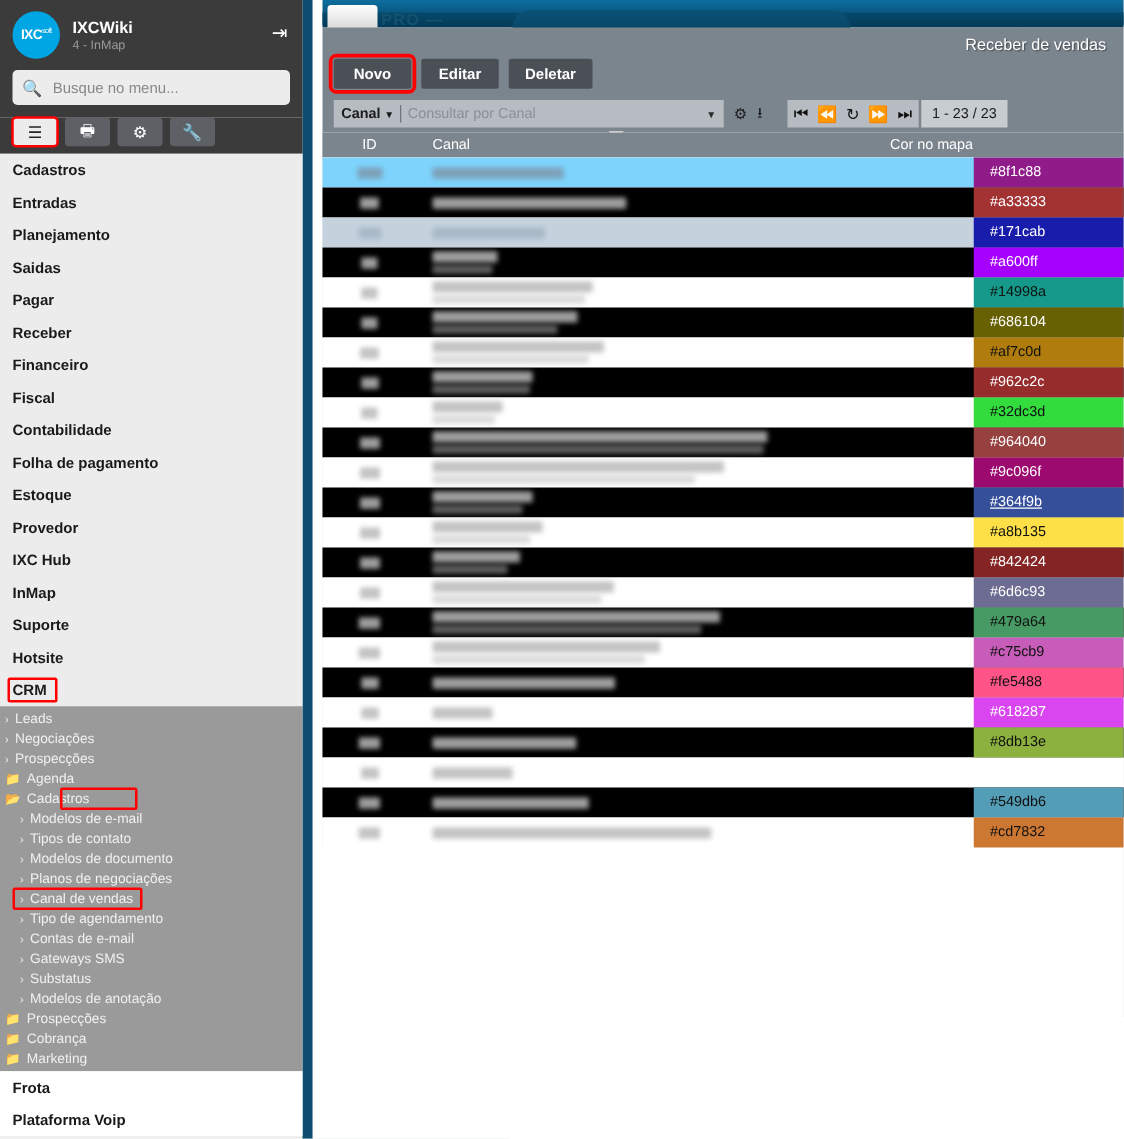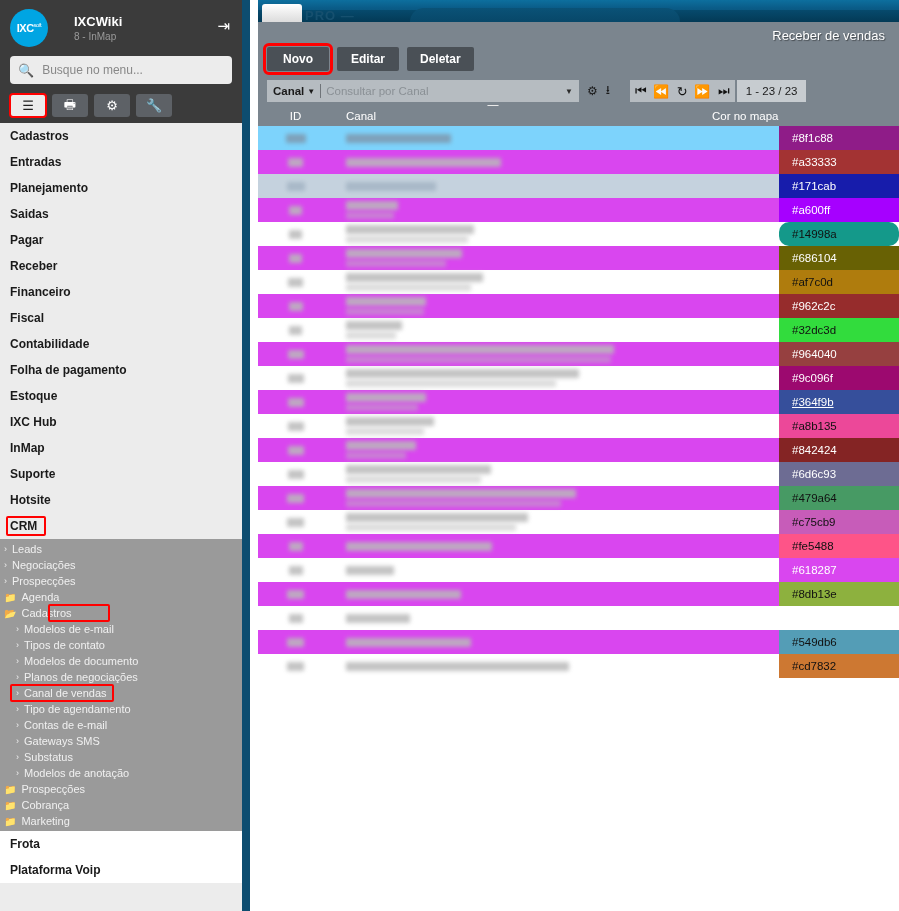--- a/index.html
+++ b/index.html
@@ -46,21 +46,21 @@
     height: 56px; background: #3b3b3b; position: relative;
     display: flex; align-items: center; padding: 0 10px;
   }
   .logo {
     width: 38px; height: 38px; border-radius: 50%;
     background: #00a5e3; display: flex; align-items: center;
     justify-content: center; flex: none;
   }
   .logo-txt { color: #fff; font-size: 11px; font-weight: bold; letter-spacing: -0.5px; }
   .logo-txt sup { font-size: 6px; font-weight: normal; }
-  .side-head-text { margin-left: 26px; }
+  .side-head-text { margin-left: 10px; }
   .side-title { color: #ffffff; font-size: 13px; font-weight: bold; line-height: 15px; }
   .side-sub { color: #9a9a9a; font-size: 10px; line-height: 13px; margin-top: 1px; }
   .logout-icon {
     position: absolute; right: 12px; top: 17px; color: #ffffff; font-size: 15px;
     cursor: pointer;
   }
 
   .search-wrap { background: #3b3b3b; padding: 0 10px 10px 10px; }
   .search-box {
     background: #ececec; border-radius: 4px; height: 28px;
@@ -183,21 +183,21 @@
     width: 120px; display: flex; align-items: center; padding-left: 13px;
     font-size: 11.5px;
   }
   .blur {
     background: #b9b9b9; border-radius: 1px;
     filter: blur(2.2px); opacity: .85;
   }
   .blur-id { height: 9px; width: 13px; }
   .blur-name { height: 9px; }
   .row-alt0 { background: #ffffff; }
-  .row-alt1 { background: #d946ef; }
+  .row-alt1 { background: #000000; }
   .row-sel  { background: #7dd3fc; }
   .row-hl   { background: #c5d2de; }
   .row-sel .blur { background: #7e98ae; }
   .row-hl .blur  { background: #a3b4c4; }
 </style>
 </head>
 <body>
 
 <div id="app">
 
@@ -208,21 +208,21 @@
   <div class="bg-pro">PRO —</div>
 
   <div class="sidebar">
 
     <div class="side-header">
       <div class="logo">
         <span class="logo-txt"><span>IXC</span><sup>soft</sup></span>
       </div>
       <div class="side-head-text">
         <div class="side-title">IXCWiki</div>
-        <div class="side-sub">8 - InMap</div>
+        <div class="side-sub">4 - InMap</div>
       </div>
       <div class="logout-icon">⇥</div>
     </div>
 
     <div class="search-wrap">
       <div class="search-box">
         <span class="search-icon">🔍</span>
         <input class="search-input" type="text" placeholder="Busque no menu..." style="">
       </div>
     </div>
@@ -260,20 +260,23 @@
           <span>Fiscal</span>
         </div>
         <div class="menu-item">
           <span>Contabilidade</span>
         </div>
         <div class="menu-item">
           <span>Folha de pagamento</span>
         </div>
         <div class="menu-item">
           <span>Estoque</span>
+        </div>
+        <div class="menu-item">
+          <span>Provedor</span>
         </div>
         <div class="menu-item">
           <span>IXC Hub</span>
         </div>
         <div class="menu-item">
           <span>InMap</span>
         </div>
         <div class="menu-item">
           <span>Suporte</span>
         </div>
@@ -461,21 +464,21 @@
           <div class="trow row-alt0">
             <div class="c-id">
               <div class="blur blur-id" style="width: 13px;"></div>
             </div>
             <div class="c-canal">
               <div>
                 <div class="blur blur-name" style="width: 128px;"></div>
                 <div class="blur blur-name" style="width: 122px; height: 7px; margin-top: 2px; opacity: 0.5;"></div>
               </div>
             </div>
-            <div class="c-cor" style="background: rgb(20, 153, 138); color: rgb(17, 17, 17); border-radius: 10px;">#14998a</div>
+            <div class="c-cor" style="background: rgb(20, 153, 138); color: rgb(17, 17, 17);">#14998a</div>
           </div>
           <div class="trow row-alt1">
             <div class="c-id">
               <div class="blur blur-id" style="width: 13px;"></div>
             </div>
             <div class="c-canal">
               <div>
                 <div class="blur blur-name" style="width: 116px;"></div>
                 <div class="blur blur-name" style="width: 100px; height: 7px; margin-top: 2px; opacity: 0.5;"></div>
               </div>
@@ -557,21 +560,21 @@
           <div class="trow row-alt0">
             <div class="c-id">
               <div class="blur blur-id" style="width: 16px;"></div>
             </div>
             <div class="c-canal">
               <div>
                 <div class="blur blur-name" style="width: 88px;"></div>
                 <div class="blur blur-name" style="width: 78px; height: 7px; margin-top: 2px; opacity: 0.5;"></div>
               </div>
             </div>
-            <div class="c-cor" style="background: #ec4899; color: rgb(17, 17, 17);">#a8b135</div>
+            <div class="c-cor" style="background: #fde047; color: rgb(17, 17, 17);">#a8b135</div>
           </div>
           <div class="trow row-alt1">
             <div class="c-id">
               <div class="blur blur-id" style="width: 16px;"></div>
             </div>
             <div class="c-canal">
               <div>
                 <div class="blur blur-name" style="width: 70px;"></div>
                 <div class="blur blur-name" style="width: 60px; height: 7px; margin-top: 2px; opacity: 0.5;"></div>
               </div>

